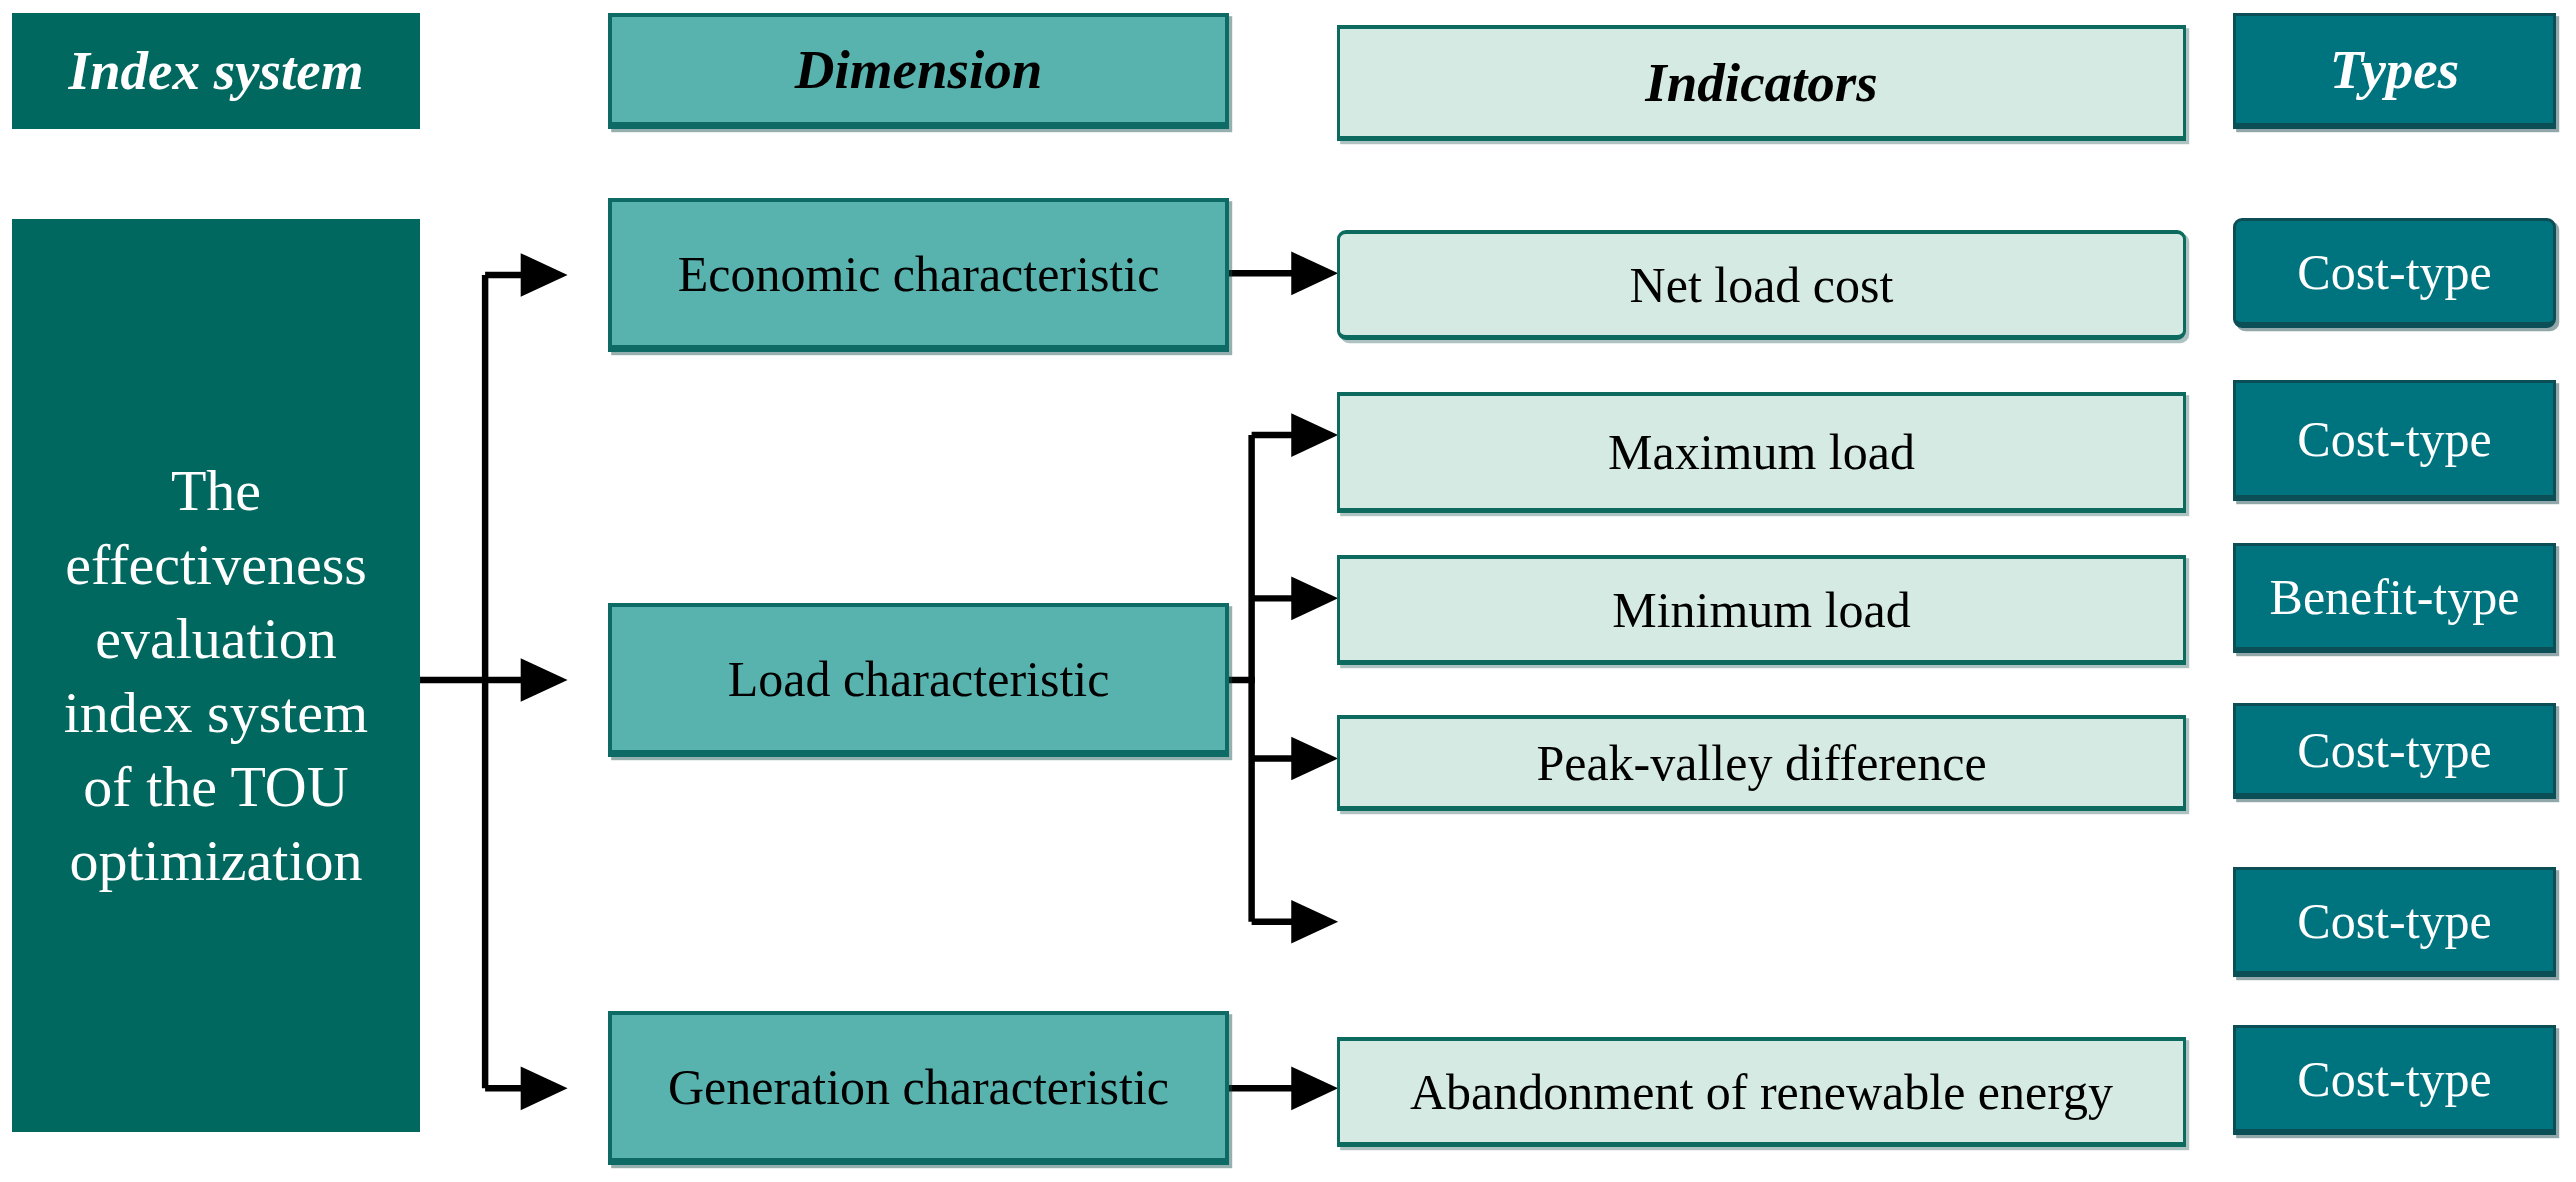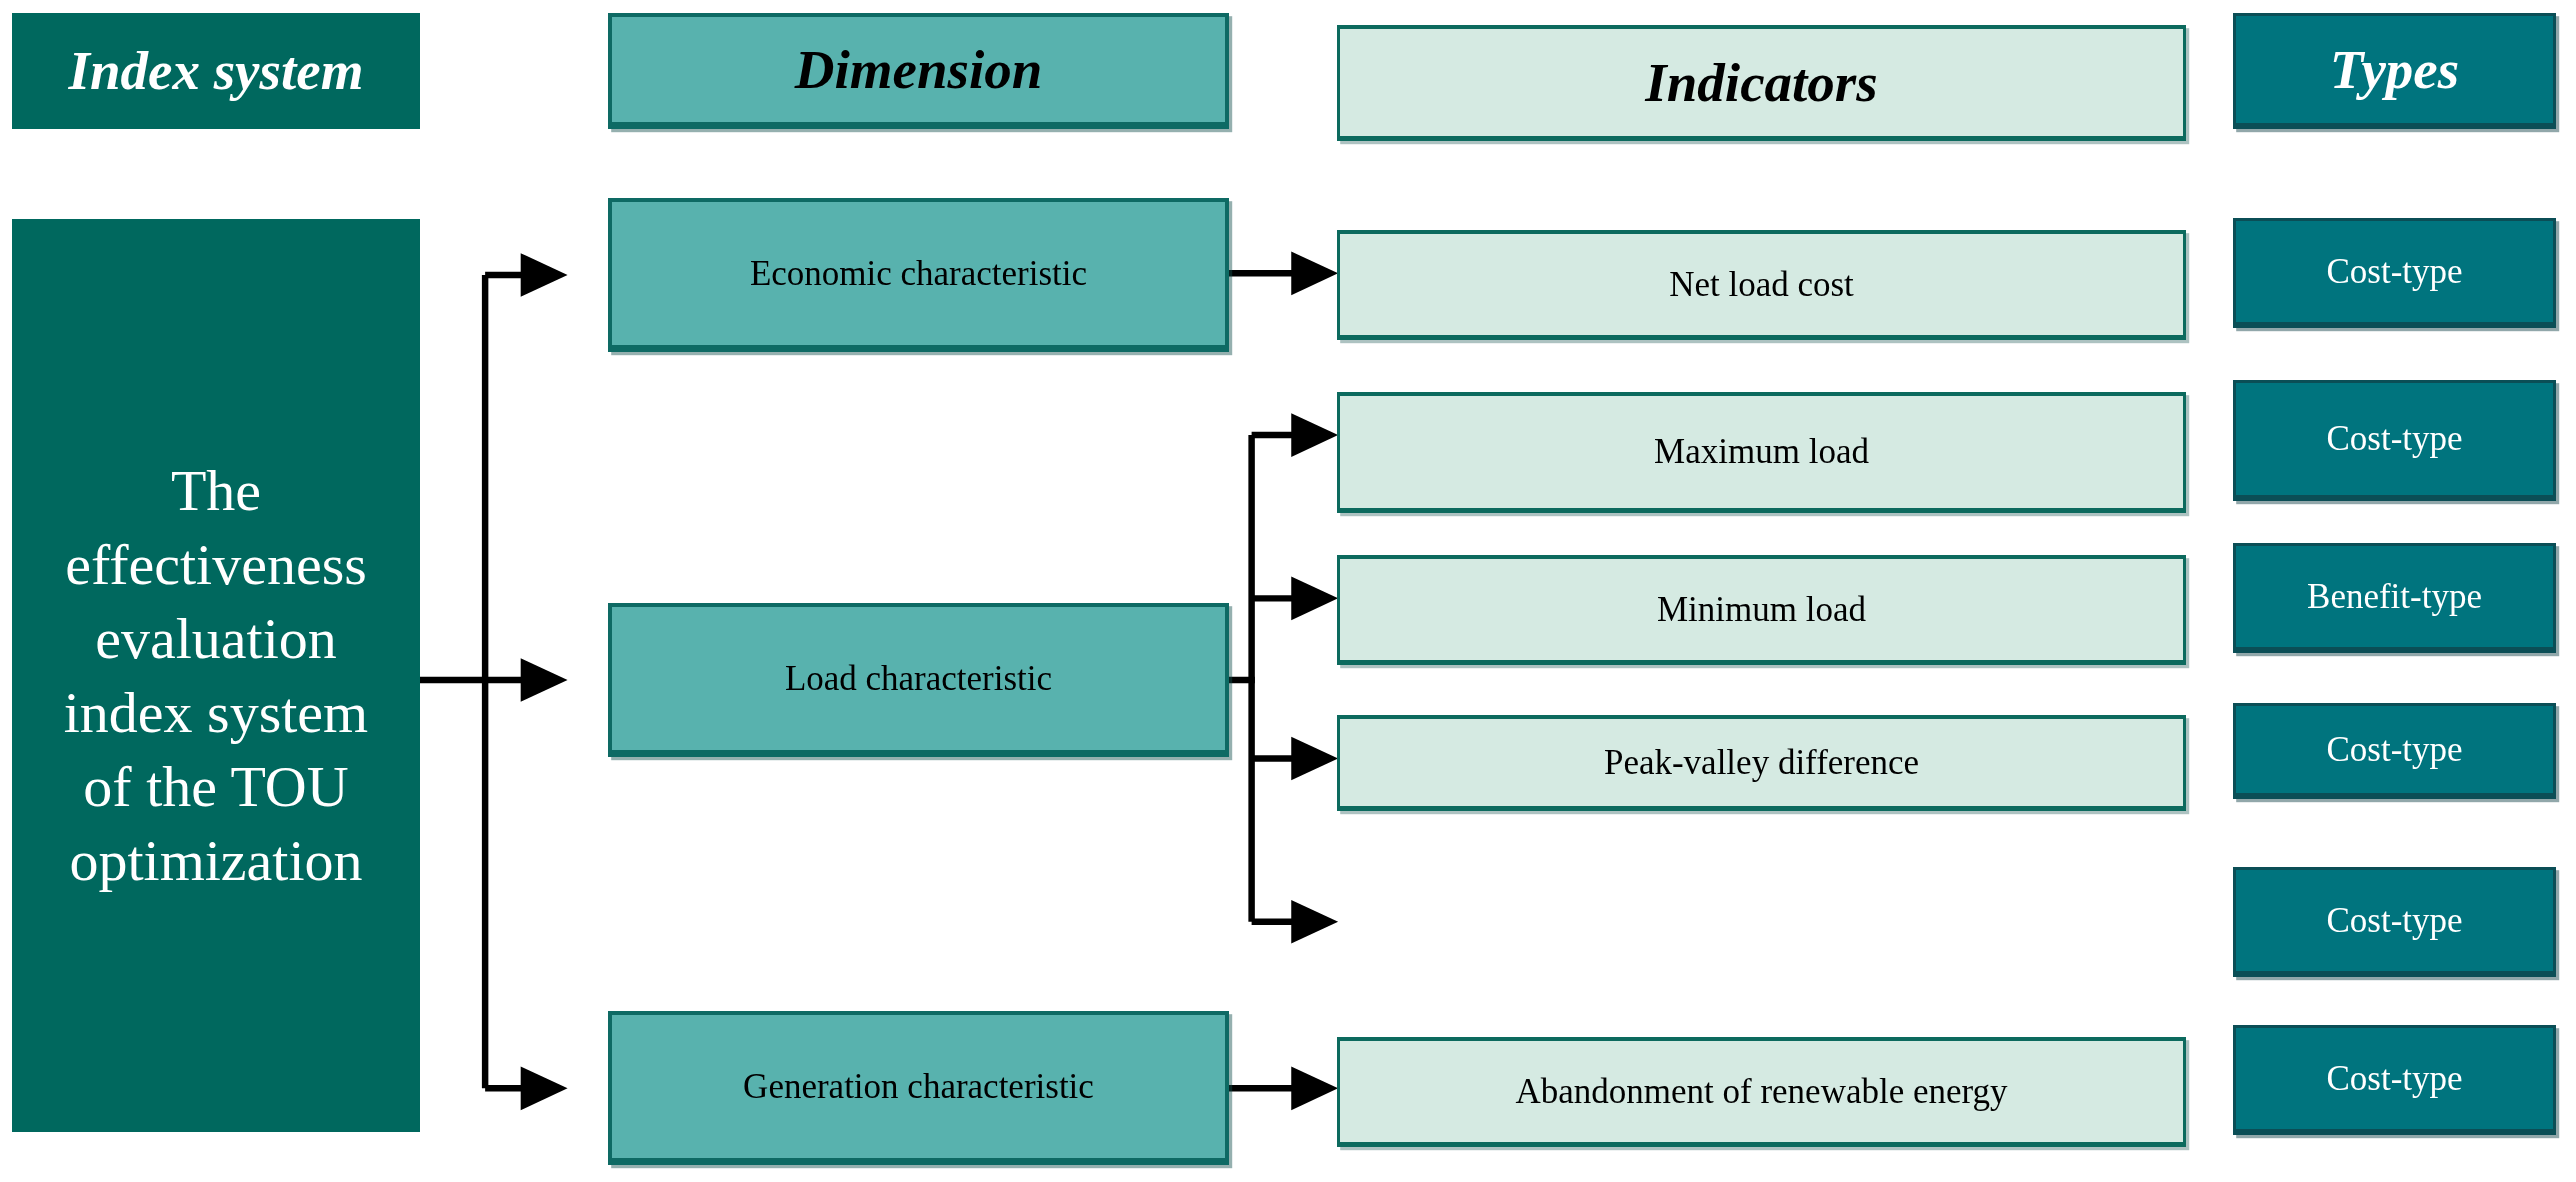--- a/index.html
+++ b/index.html
@@ -8,33 +8,33 @@
     width:2576px;height:1183px;
     background:#ffffff;
     font-family:"Liberation Serif","DejaVu Serif",serif;
     overflow:hidden;
   }
   .box{
     position:absolute;
     box-sizing:border-box;
     display:flex;align-items:center;justify-content:center;
     text-align:center;
-    font-size:35px;
+    font-size:50px;
     line-height:1.2;
     color:#000;
   }
   
   .col1{left:12px;width:408px;}
   .col2{left:584px;width:621px;margin-left:24px;}
   .col3{left:1337px;width:849px;}
   .col4{left:2233px;width:323px;}
   
   .hdr{top:13px;height:116px;font-weight:bold;font-style:italic;font-size:55px;}
   
-  .r1{top:218px;height:110px;}
+  .r1{top:218px;height:110px;border-radius:9px;}
   .r2{top:380px;height:121px;}
   .r3{top:543px;height:110px;}
   .r4{top:703px;height:96px;}
   .r5{top:867px;height:110px;}
   .r6{top:1025px;height:110px;}
   
   .d1{top:198px;height:154px;}
   .d2{top:603px;height:154px;}
   .d3{top:1011px;height:154px;}
   

